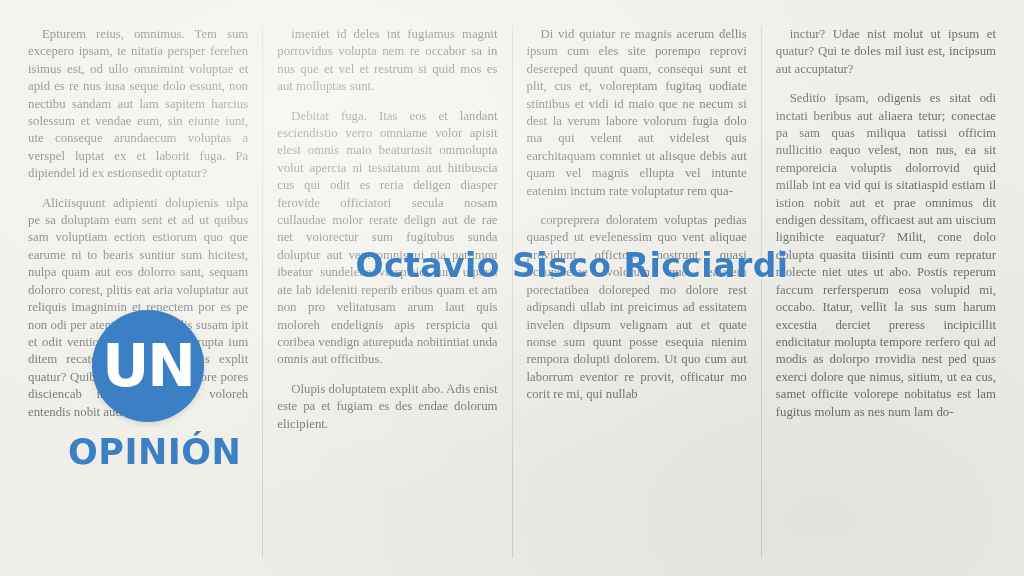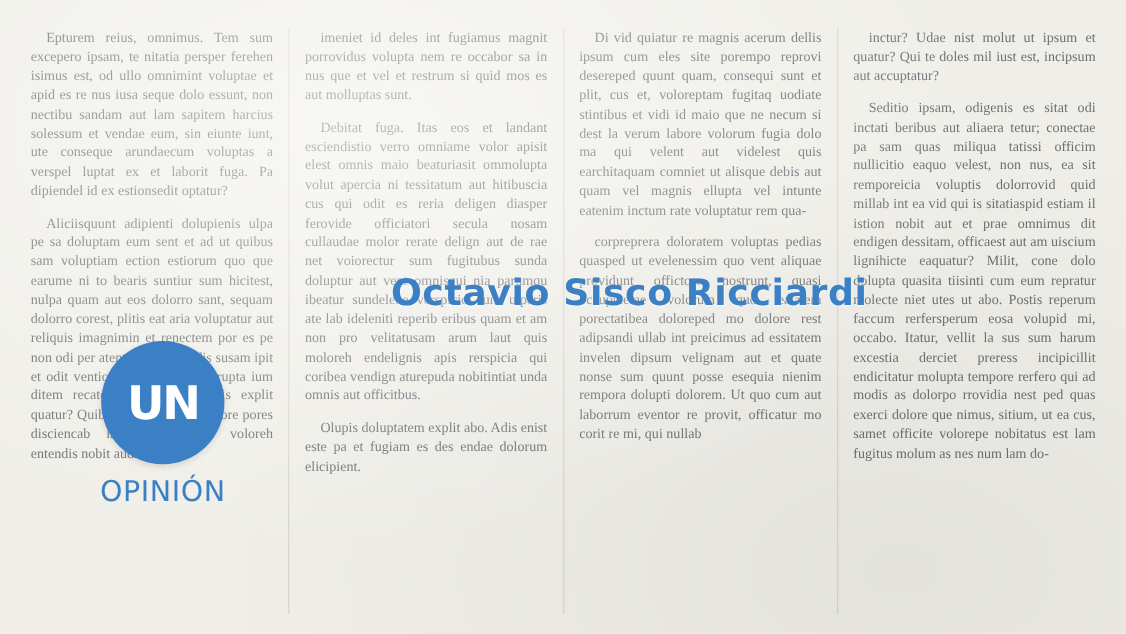--- a/index.html
+++ b/index.html
@@ -97,29 +97,29 @@
     box-shadow: 0 2px 6px rgba(0,0,0,0.12);
   }
   #logo-mark {
     position: absolute;
     inset: 0;
     display: flex;
     align-items: center;
     justify-content: center;
     font-family: "DejaVu Sans", sans-serif;
     font-weight: bold;
-    font-size: 42px;
+    font-size: 58px;
     color: #ffffff;
     letter-spacing: -2px;
   }
   #logo-label {
     margin-top: 10px;
     font-family: "DejaVu Sans", sans-serif;
-    font-weight: normal;
-    font-size: 26px;
+    font-weight: bold;
+    font-size: 35px;
     color: #3b7fc4;
     letter-spacing: 0.5px;
   }
 </style>
 </head>
 <body>
 
 <div id="page">
 
   <div id="columns">

